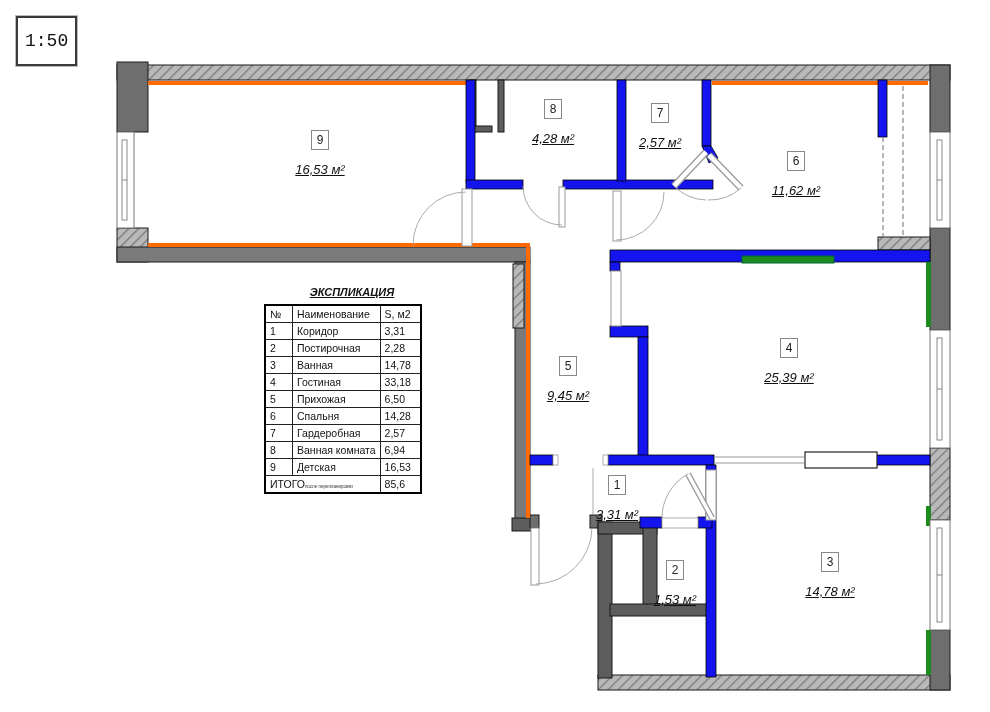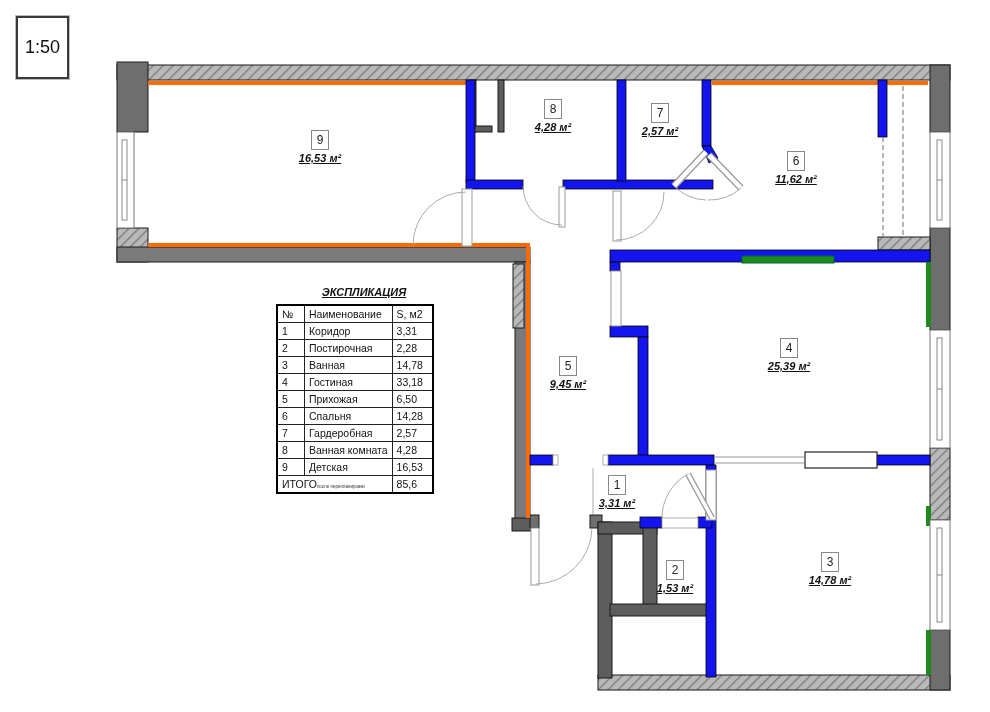--- a/index.html
+++ b/index.html
@@ -1,28 +1,28 @@
 <!DOCTYPE html>
 <html><head>
 <meta charset="utf-8">
 <style>
   html,body{margin:0;padding:0;background:#fff;}
   .canvas{position:relative;width:990px;height:712px;background:#fff;overflow:hidden;
           font-family:"Liberation Sans", sans-serif;color:#111;}
   .scale-badge{position:absolute;left:16px;top:16px;border:2px solid #3a3a3a;
-               box-shadow:0 0 0 1px #bbb;padding:19px 7px;font-size:18px;color:#111;background:#fff;}
+               box-shadow:0 0 0 1px #bbb;padding:13px 7px;font-size:18px;color:#111;background:#fff;font-family:Liberation Mono, monospace;}
   .main-title{position:absolute;left:420px;top:22px;width:360px;text-align:center;
               font-size:12.5px;font-weight:bold;text-decoration:underline;}
   .plan-svg{position:absolute;left:0;top:0;}
   .room-label{position:absolute;width:80px;margin-left:-40px;text-align:center;}
   .room-num{display:inline-block;background:#fff;border:1px solid #888;
             padding:3px 5px;font-size:12px;line-height:1;color:#222;}
-  .room-area{margin-top:2px;font-size:11px;font-style:italic;font-weight:bold;
+  .room-area{margin-top:12px;font-size:13px;font-style:italic;font-weight:normal;
              text-decoration:underline;color:#111;white-space:nowrap;}
-  .legend{position:absolute;left:276px;top:286px;width:176px;}
+  .legend{position:absolute;left:264px;top:286px;width:176px;}
   .legend-title{text-align:center;font-size:11px;font-style:italic;font-weight:bold;
                 text-decoration:underline;margin-bottom:6px;}
   table.exp{border-collapse:collapse;width:158px;border:2px solid #000;background:#fff;}
   table.exp td,table.exp th{border:1px solid #222;font-size:10.5px;font-weight:normal;
                             text-align:left;padding:1.5px 4px;height:13px;white-space:nowrap;}
   table.exp th{font-weight:normal;}
   td.c-num{width:24px;}
   td.c-area{width:36px;}
   td.total-cell{text-align:center;}
   .total-note{font-size:4.5px;letter-spacing:0;color:#333;}
@@ -259,21 +259,21 @@
         <td class="c-area">14,28</td>
       </tr>
       <tr>
         <td class="c-num">7</td>
         <td>Гардеробная</td>
         <td class="c-area">2,57</td>
       </tr>
       <tr>
         <td class="c-num">8</td>
         <td>Ванная комната</td>
-        <td class="c-area">4,28</td>
+        <td class="c-area">6,94</td>
       </tr>
       <tr>
         <td class="c-num">9</td>
         <td>Детская</td>
         <td class="c-area">16,53</td>
       </tr>
       <tr>
         <td colspan="2" class="total-cell"><span>ИТОГО</span><span class="total-note">после перепланировки</span></td>
         <td class="c-area">85,6</td>
       </tr>

